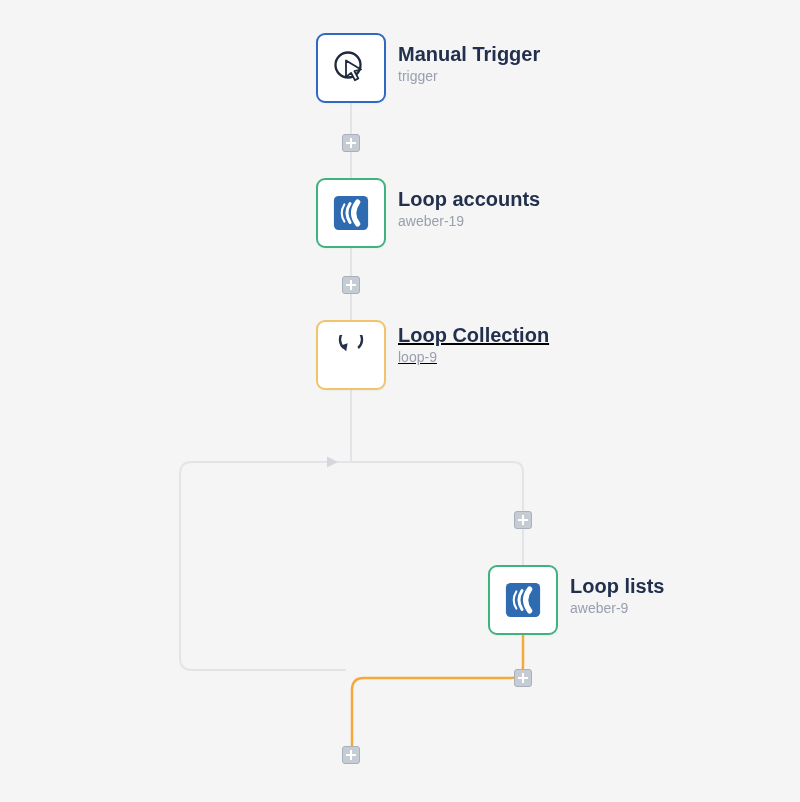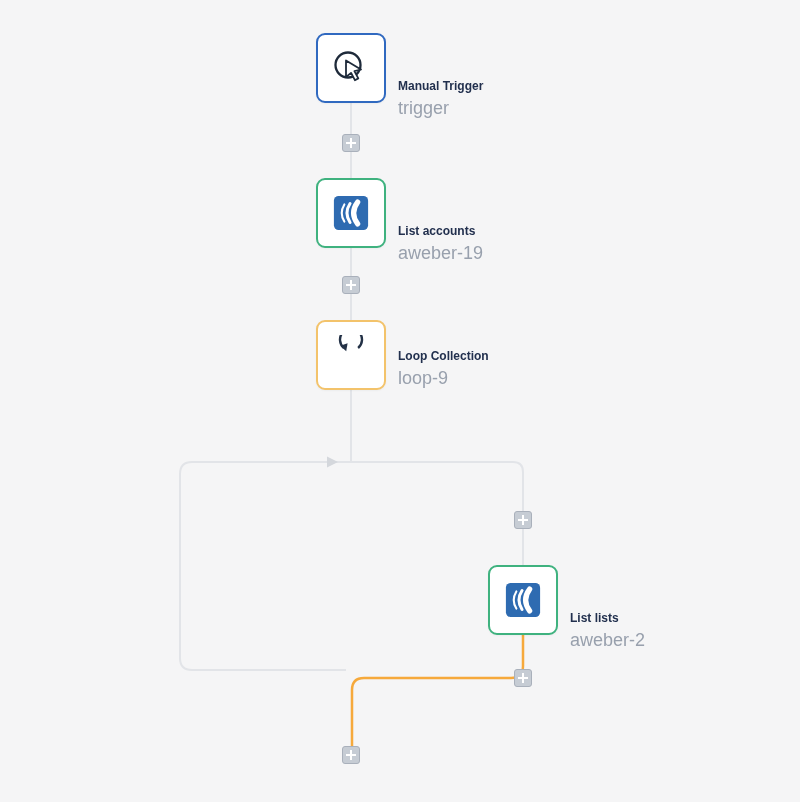--- a/index.html
+++ b/index.html
@@ -21,22 +21,22 @@
     display:flex; align-items:center; justify-content:center;
     cursor:pointer;
     box-shadow:0 1px 2px rgba(30,40,60,0.04);
   }
   .node.trigger { border-color:#3069c0; }
   .node.success { border-color:#3fb27f; }
   .node.loop    { border-color:#f3c36b; }
   .node .icon { display:flex; align-items:center; justify-content:center; }
 
   .label { position:absolute; white-space:nowrap; }
-  .title    { font-size:12px; font-weight:bold; color:#22304e; line-height:20px;margin-top:32px; }
-  .subtitle { font-size:18px; color:#98a0ad; line-height:19px; margin-top:3px; }
+  .title    { font-size:20px; font-weight:bold; color:#22304e; line-height:20px; }
+  .subtitle { font-size:14px; color:#98a0ad; line-height:19px; margin-top:3px; }
 
   .add-btn {
     position:absolute; width:18px; height:18px;
     background:#c6ccd4; border:1px solid #a9b0bb; border-radius:3px;
     box-sizing:border-box; padding:0; cursor:pointer;
   }
   .plus { position:absolute; left:0; top:0; right:0; bottom:0; display:block; }
   .plus::before {
     content:""; position:absolute; left:50%; top:3px; bottom:3px; width:2px;
     background:#ffffff; transform:translateX(-50%);
@@ -81,50 +81,50 @@
   <span class="icon">
     <svg width="38" height="38" viewBox="0 0 40 40">
       <rect x="2" y="2" width="36" height="36" rx="5" fill="#2e6bb1"></rect>
       <path d="M13 11 Q7.5 20 13 29" stroke="#ffffff" stroke-width="2.2" fill="none" stroke-linecap="round"></path>
       <path d="M19 10 Q12.5 20 19 30" stroke="#ffffff" stroke-width="3.2" fill="none" stroke-linecap="round"></path>
       <path d="M27 8.5 Q18.5 20 27 31.5" stroke="#ffffff" stroke-width="5.5" fill="none" stroke-linecap="round"></path>
     </svg>
   </span>
 </div>
 <div class="label" style="left:398px; top:189px;">
-  <div class="title">List accounts</div>
+  <div class="title">Loop accounts</div>
   <div class="subtitle">aweber-19</div>
 </div>
 
 <div class="node loop" style="left:316px; top:320px;">
   <span class="icon">
     <svg width="40" height="40" viewBox="0 0 40 40">
       <path d="M27.1 13 A11 11 0 1 0 12.9 13" fill="none" stroke="#243247" stroke-width="2.4"></path>
       <polygon points="16.6,8.2 9.2,10.8 15.2,16.2" fill="#243247"></polygon>
     </svg>
   </span>
 </div>
-<div class="label" style="left:398px; top:314px;">
+<div class="label" style="left:398px; top:325px;text-decoration:underline;">
   <div class="title">Loop Collection</div>
   <div class="subtitle">loop-9</div>
 </div>
 
 <div class="node success" style="left:488px; top:565px;">
   <span class="icon">
     <svg width="38" height="38" viewBox="0 0 40 40">
       <rect x="2" y="2" width="36" height="36" rx="5" fill="#2e6bb1"></rect>
       <path d="M13 11 Q7.5 20 13 29" stroke="#ffffff" stroke-width="2.2" fill="none" stroke-linecap="round"></path>
       <path d="M19 10 Q12.5 20 19 30" stroke="#ffffff" stroke-width="3.2" fill="none" stroke-linecap="round"></path>
       <path d="M27 8.5 Q18.5 20 27 31.5" stroke="#ffffff" stroke-width="5.5" fill="none" stroke-linecap="round"></path>
     </svg>
   </span>
 </div>
 <div class="label" style="left:570px; top:576px;">
-  <div class="title">List lists</div>
-  <div class="subtitle">aweber-2</div>
+  <div class="title">Loop lists</div>
+  <div class="subtitle">aweber-9</div>
 </div>
 
 <button class="add-btn" style="left:342px; top:134px;">
   <span class="plus"></span>
 </button>
 <button class="add-btn" style="left:342px; top:276px;">
   <span class="plus"></span>
 </button>
 <button class="add-btn" style="left:514px; top:511px;">
   <span class="plus"></span>

